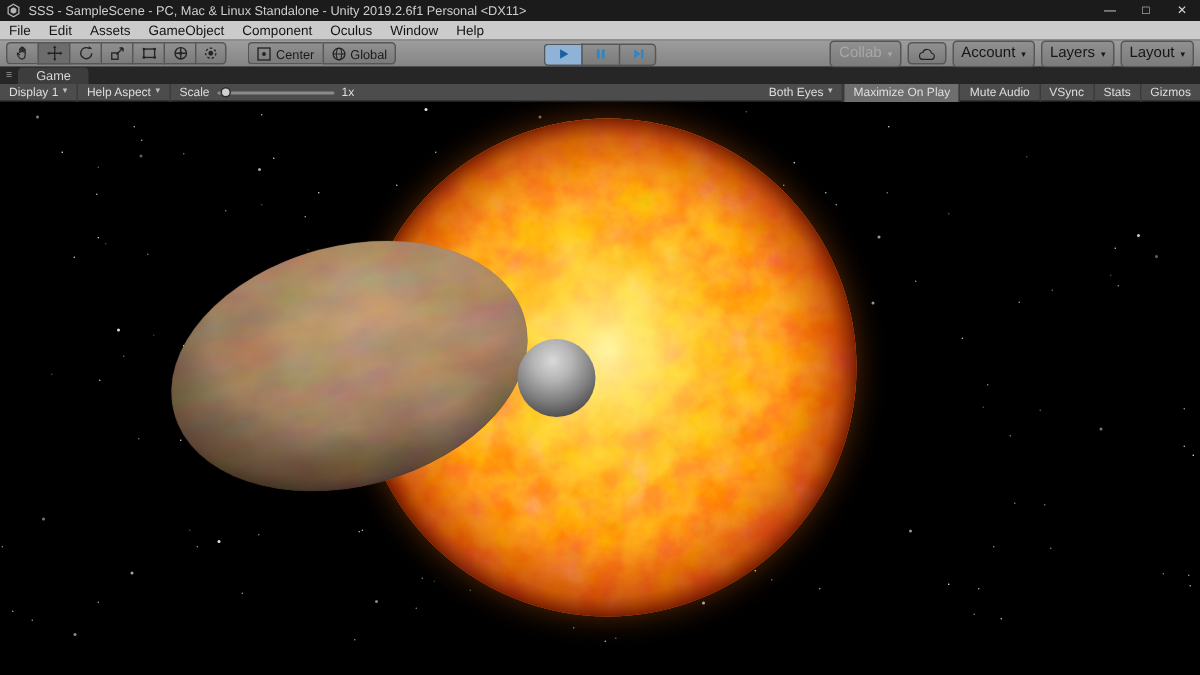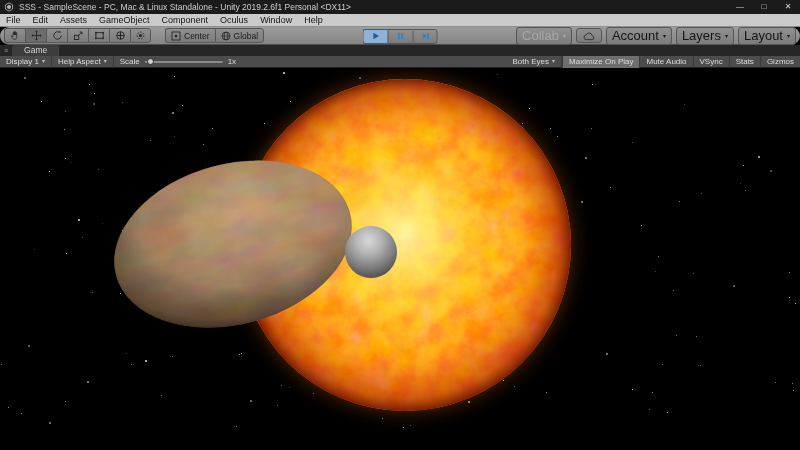--- a/index.html
+++ b/index.html
@@ -11,40 +11,40 @@
   .unity-logo{width:10px;height:10px;margin:0 5px 0 4px;flex:0 0 auto;}
   .title-text{flex:1;white-space:nowrap;overflow:hidden;}
   .win-controls{display:flex;height:14px;flex:0 0 auto;}
   .win-btn{width:24px;text-align:center;line-height:14px;font-size:8px;color:#d8d8d8;}
 
   
   .menu-bar{position:absolute;left:0;top:14px;width:800px;height:13px;background:#cbcbcb;border-bottom:1px solid #8f8f8f;display:flex;align-items:center;font-size:9px;color:#141414;}
   .menu-item{padding:0 6px;line-height:12px;}
 
   
-  .toolbar{position:absolute;left:0;top:27px;width:800px;height:18px;background:linear-gradient(#9d9d9d,#858585);border-bottom:1px solid #4d4d4d;display:flex;align-items:center;border-radius:9px;}
+  .toolbar{position:absolute;left:0;top:27px;width:800px;height:18px;background:linear-gradient(#9d9d9d,#858585);border-bottom:1px solid #4d4d4d;display:flex;align-items:center;}
   .tool-group{display:flex;margin-left:4px;}
   .tool-btn{width:21px;height:15px;background:linear-gradient(#909090,#7b7b7b);border:1px solid #565656;border-right:none;display:flex;align-items:center;justify-content:center;}
   .tool-btn:first-child{border-radius:3px 0 0 3px;}
   .tool-btn:last-child{border-right:1px solid #565656;border-radius:0 3px 3px 0;}
   .tool-btn.active{background:#6c6c6c;}
   .ticon{width:11px;height:11px;display:block;}
   .pivot-group{display:flex;margin-left:14px;}
   .pivot-btn{height:15px;background:linear-gradient(#909090,#7b7b7b);border:1px solid #565656;border-right:none;font-size:8.5px;color:#1a1a1a;display:flex;align-items:center;padding:0 5px;gap:3px;}
   .pivot-btn:last-child{border-right:1px solid #565656;border-radius:0 3px 3px 0;}
   .pivot-btn:first-child{border-radius:3px 0 0 3px;}
   .picon{width:10px;height:10px;display:block;}
   .play-group{position:absolute;left:50%;top:1px;transform:translateX(-50%);display:flex;height:16px;align-items:center;}
   .play-btn{width:25px;height:15px;background:linear-gradient(#909090,#7b7b7b);border:1px solid #565656;border-right:none;display:flex;align-items:center;justify-content:center;}
   .play-btn:first-child{border-radius:3px 0 0 3px;}
   .play-btn:last-child{border-right:1px solid #565656;border-radius:0 3px 3px 0;}
   .play-btn.active{background:#8fb3d6;}
   .pbicon{width:10px;height:10px;display:block;}
   .right-group{display:flex;margin-left:auto;margin-right:4px;gap:4px;align-items:center;}
-  .dd-btn{height:15px;border:1px solid #565656;background:linear-gradient(#909090,#7b7b7b);border-radius:3px;font-size:13px;color:#161616;display:flex;align-items:center;padding:8px 5px;}
+  .dd-btn{height:15px;border:1px solid #565656;background:linear-gradient(#909090,#7b7b7b);border-radius:3px;font-size:10px;color:#161616;display:flex;align-items:center;padding:8px 5px;}
   .dd-btn::after{content:"▾";font-size:6px;margin-left:4px;}
   .dd-btn.disabled{color:#a8a8a8;}
   .icon-btn{width:26px;height:15px;border:1px solid #565656;background:linear-gradient(#909090,#7b7b7b);border-radius:3px;display:flex;align-items:center;justify-content:center;}
 
   
   .game-tab-strip{position:absolute;left:0;top:45px;width:800px;height:11px;background:#262626;display:flex;align-items:center;}
   .pane-icon{color:#9a9a9a;font-size:7px;margin:0 4px 0 4px;line-height:11px;}
   .game-tab{height:11px;background:#3d3d3d;color:#d6d6d6;font-size:8.5px;line-height:11px;padding:0 12px;border-radius:3px 3px 0 0;}
 
   

